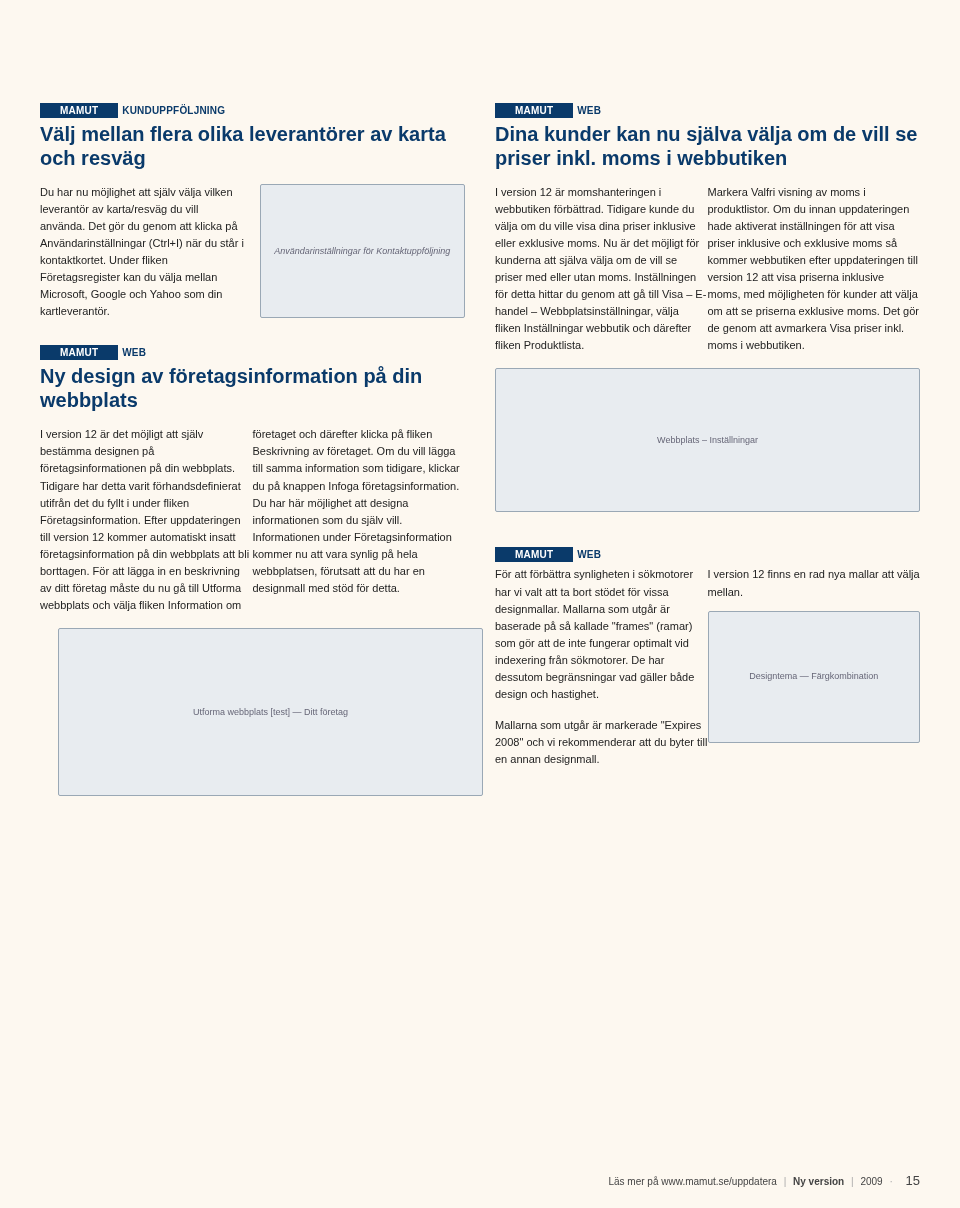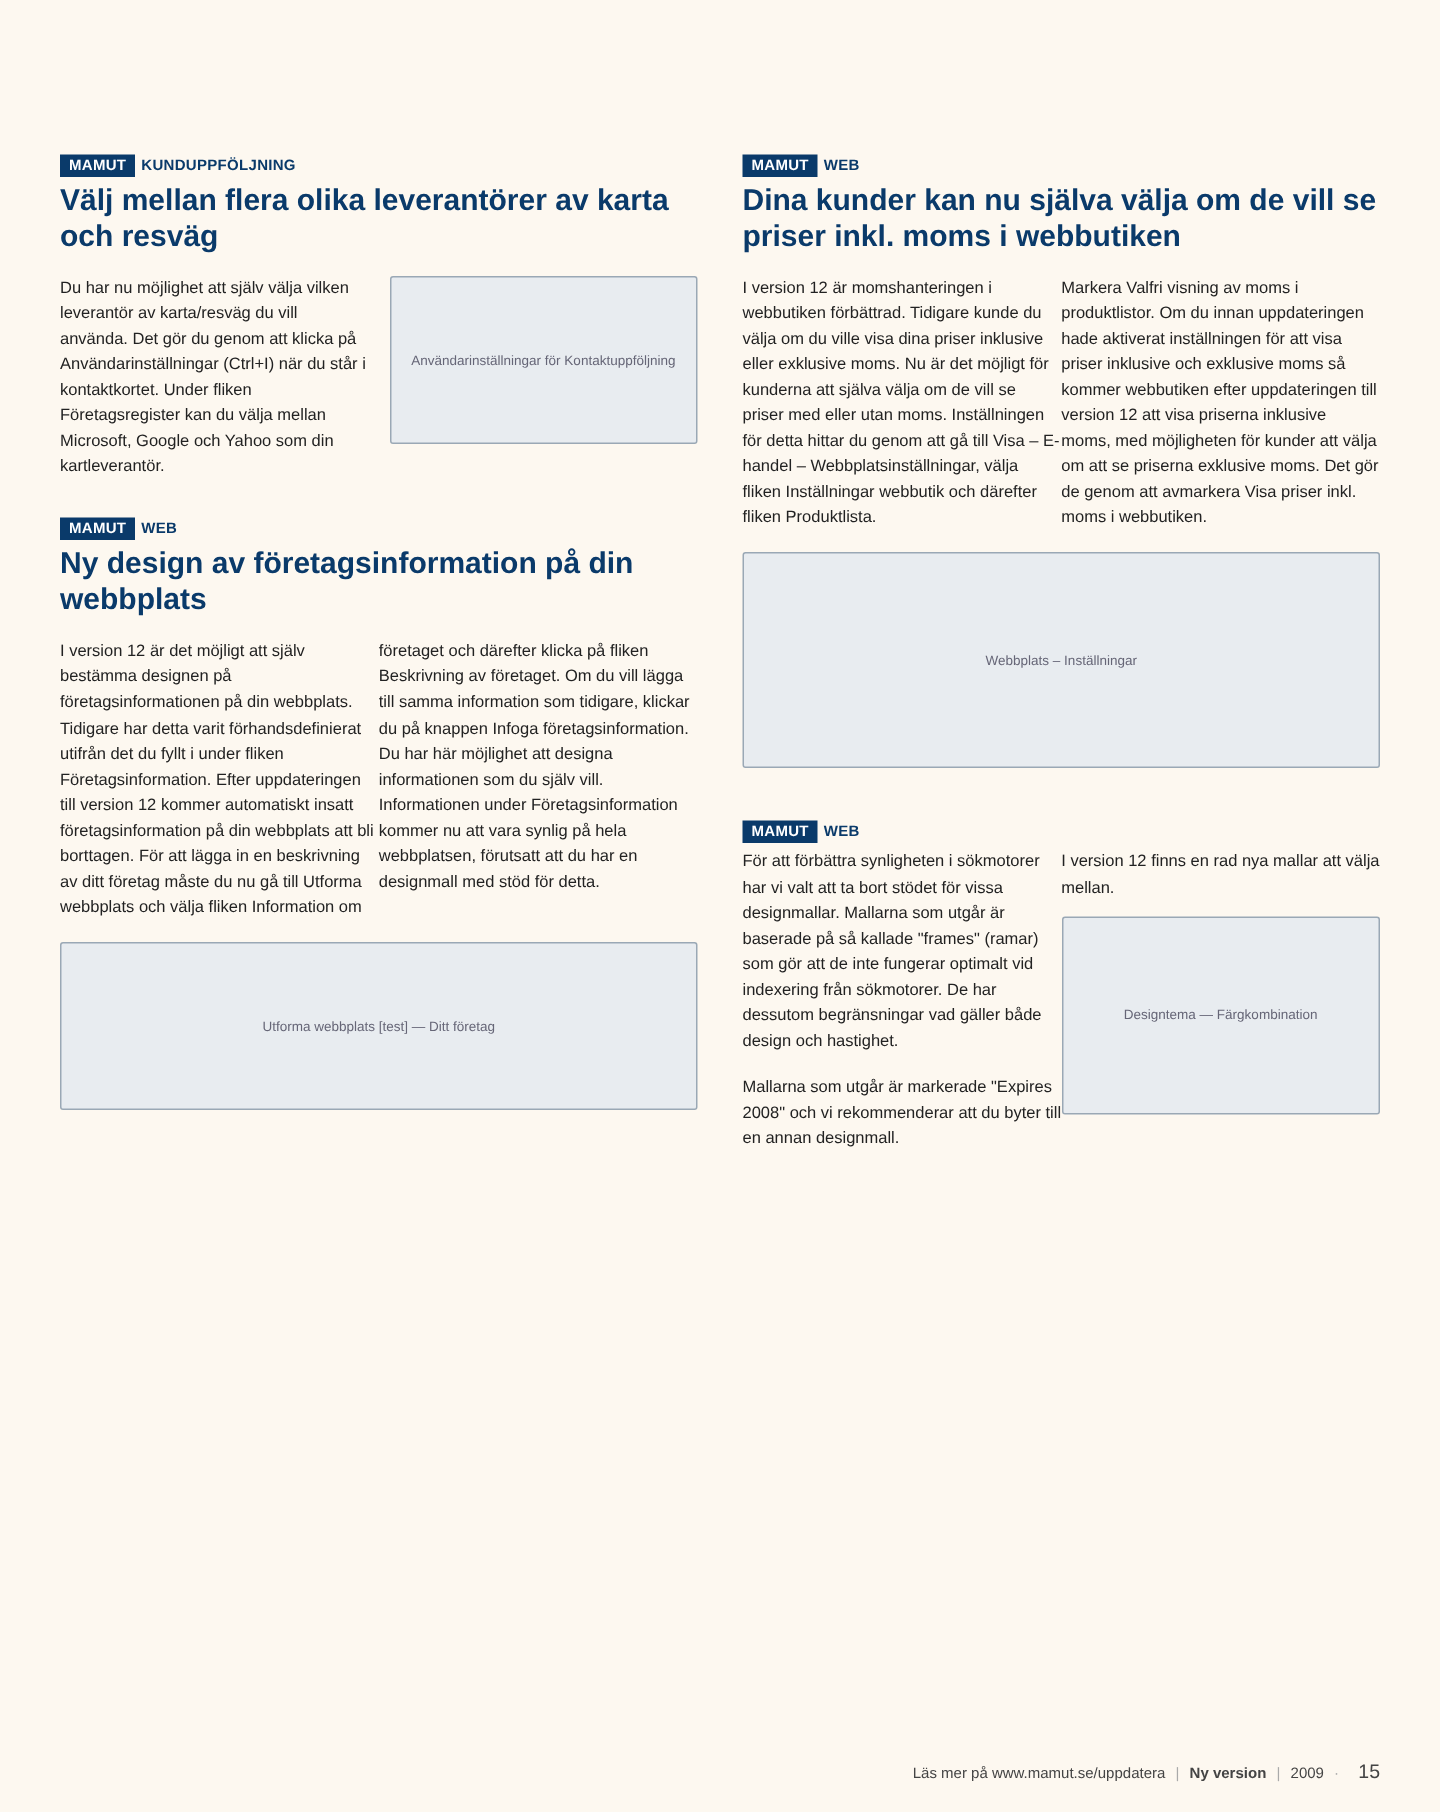--- a/index.html
+++ b/index.html
@@ -21,21 +21,21 @@
   .tag {
     display: inline-block;
     font-size: 10px;
     font-weight: bold;
     letter-spacing: 0.2px;
     margin-bottom: 6px;
   }
   .tag .brand {
     background: #0a3a6a;
     color: #fff;
-    padding: 2px 6px;
+    padding: 2px 20px;
     margin-right: 4px;
   }
   .tag .sub {
     color: #0a3a6a;
     padding: 2px 0;
   }
   h2.article-title {
     color: #0a3a6a;
     font-size: 20px;
     font-weight: 600;
@@ -77,22 +77,22 @@
     position: absolute;
     bottom: 20px;
     right: 40px;
     font-size: 10px;
     color: #444;
   }
   .footer .sep { color: #aaa; margin: 0 4px; }
   .footer .pn { font-size: 13px; margin-left: 6px; }
 
   
-  .shot-a { height: 112px; }
-  .shot-b { height: 112px; }
+  .shot-a { height: 134px; font-style: italic; }
+  .shot-b { height: 168px; margin-left: 18px; }
   .shot-c { height: 144px; }
   .shot-d { height: 132px; }
 </style>
 </head>
 <body>
 
 <div class="page-grid">
 
   <div class="col">
 

